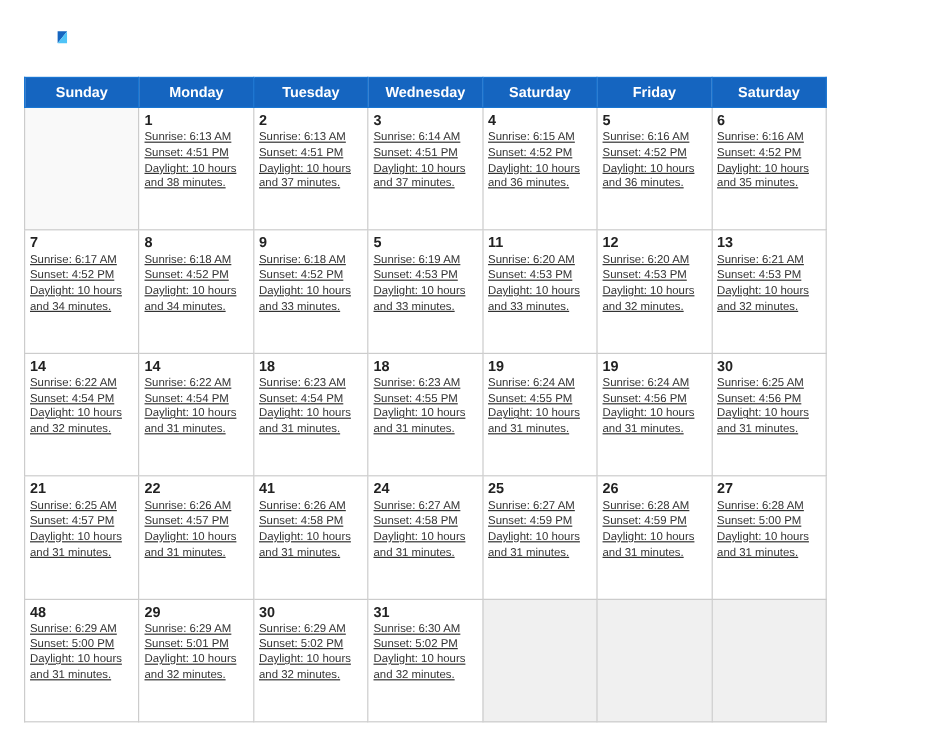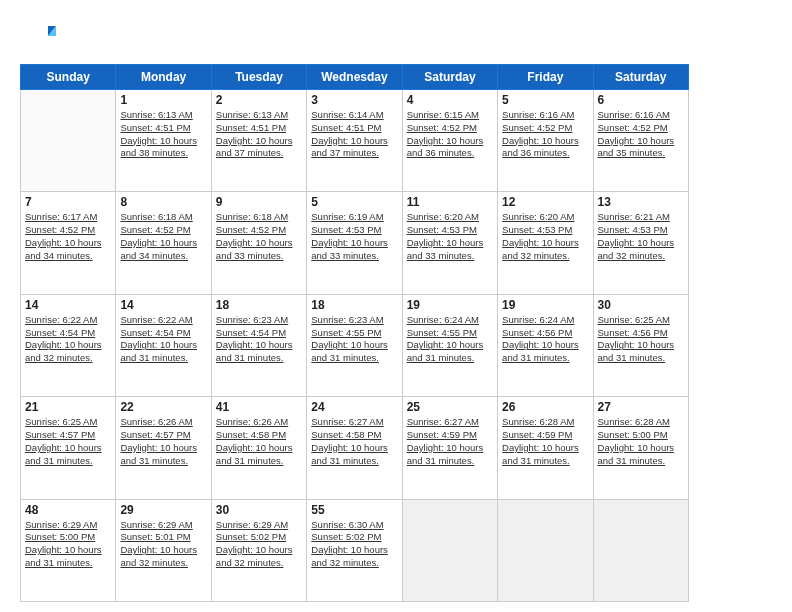--- a/index.html
+++ b/index.html
@@ -263,21 +263,21 @@
           </td>
           <td>
             <span class="day-num">29</span>
             <div class="day-info">Sunrise: 6:29 AM<br>Sunset: 5:01 PM<br>Daylight: 10 hours<br>and 32 minutes.</div>
           </td>
           <td>
             <span class="day-num">30</span>
             <div class="day-info">Sunrise: 6:29 AM<br>Sunset: 5:02 PM<br>Daylight: 10 hours<br>and 32 minutes.</div>
           </td>
           <td>
-            <span class="day-num">55</span>
+            <span class="day-num">31</span>
             <div class="day-info">Sunrise: 6:30 AM<br>Sunset: 5:02 PM<br>Daylight: 10 hours<br>and 32 minutes.</div>
           </td>
           <td class="shaded"></td>
           <td class="shaded"></td>
           <td class="shaded"></td>
         </tr>
       </tbody>
   </table>
 </div>
 

